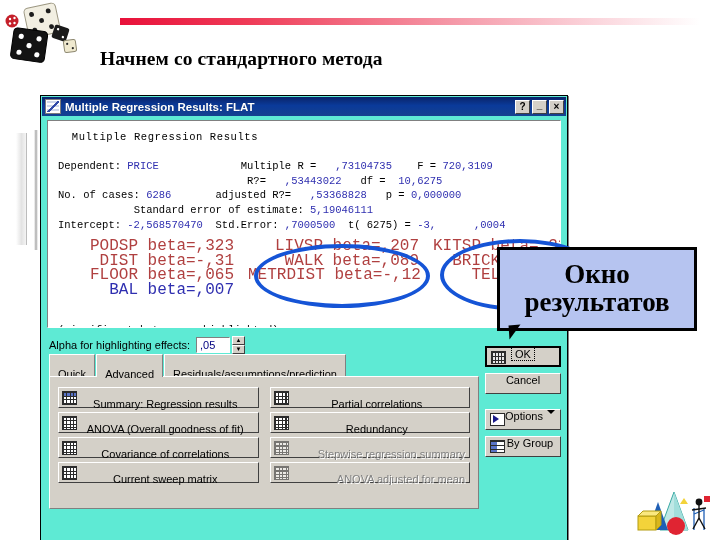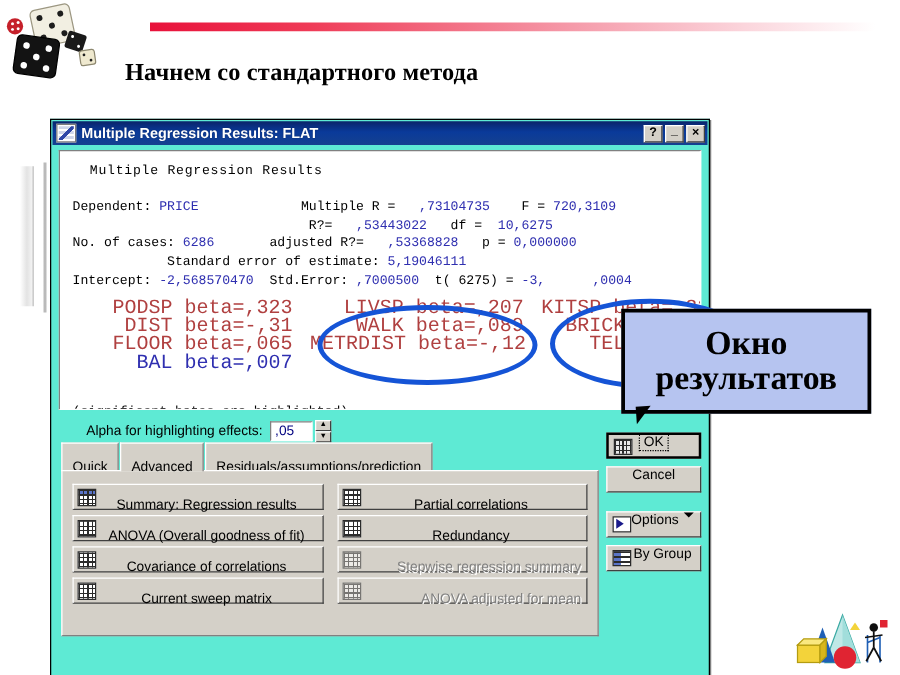--- a/index.html
+++ b/index.html
@@ -167,21 +167,21 @@
   .ellipse.left  { left: 213px; top: 148px;  width: 168px; height: 56px; }
   .ellipse.right { left: 399px; top: 143px;  width: 152px; height: 64px; }
 
   
   .alpha-row {
     position: absolute;
     left: 8px; top: 240px;
     display: flex; align-items: center;
     font-size: 11px; color: #000000;
   }
-  .alpha-label { margin-right: 6px; margin-left: 20px; }
+  .alpha-label { margin-right: 6px; }
   .alpha-input {
     width: 34px; height: 16px;
     background: #ffffff;
     border: 1px solid;
     border-color: #808080 #ffffff #ffffff #808080;
     font-size: 11px;
     line-height: 15px;
     padding-left: 3px;
     color: #000080;
     box-sizing: border-box;

